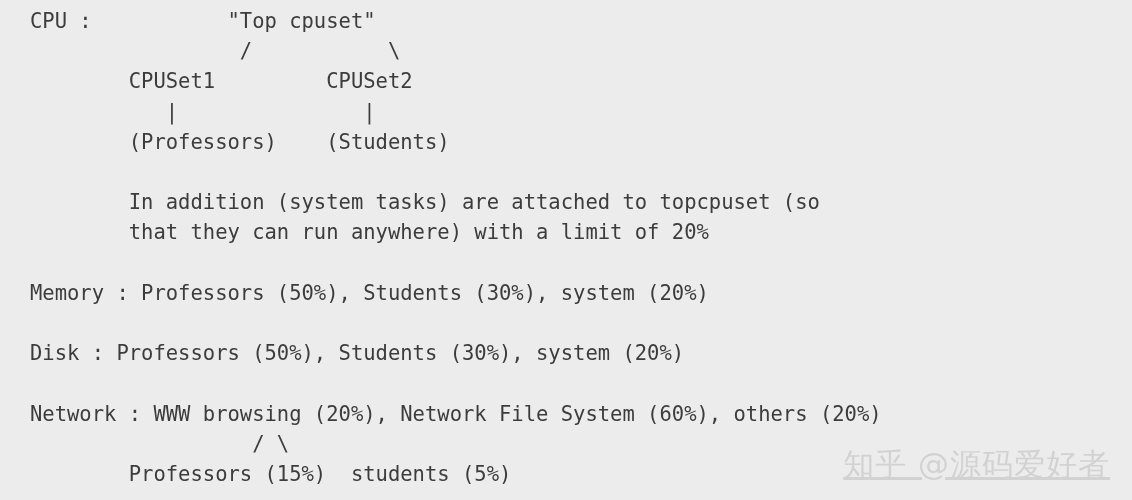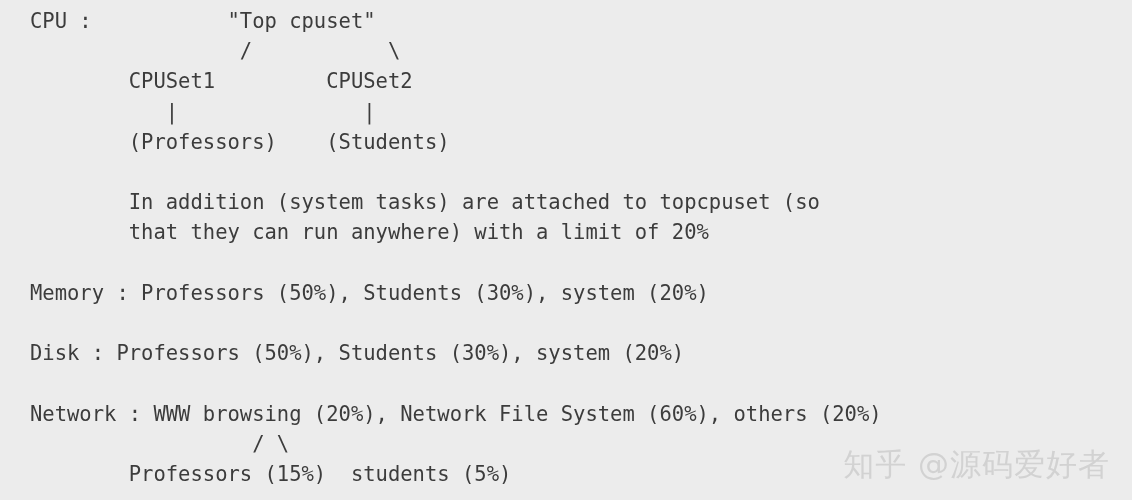--- a/index.html
+++ b/index.html
@@ -42,20 +42,21 @@
     right: 22px;
     bottom: 20px;
     font-family: "DejaVu Sans", "Liberation Sans", sans-serif;
     font-size: 31px;
     line-height: 1;
     color: #d2d2d2;
     letter-spacing: 1px;
     white-space: pre;
     user-select: none;
     pointer-events: none;
+    text-decoration: underline;
   }
 </style>
 </head>
 <body>
 
 <div class="ascii-doc">
 
   <pre class="ascii-block">CPU :           "Top cpuset"
                  /           \
         CPUSet1         CPUSet2

